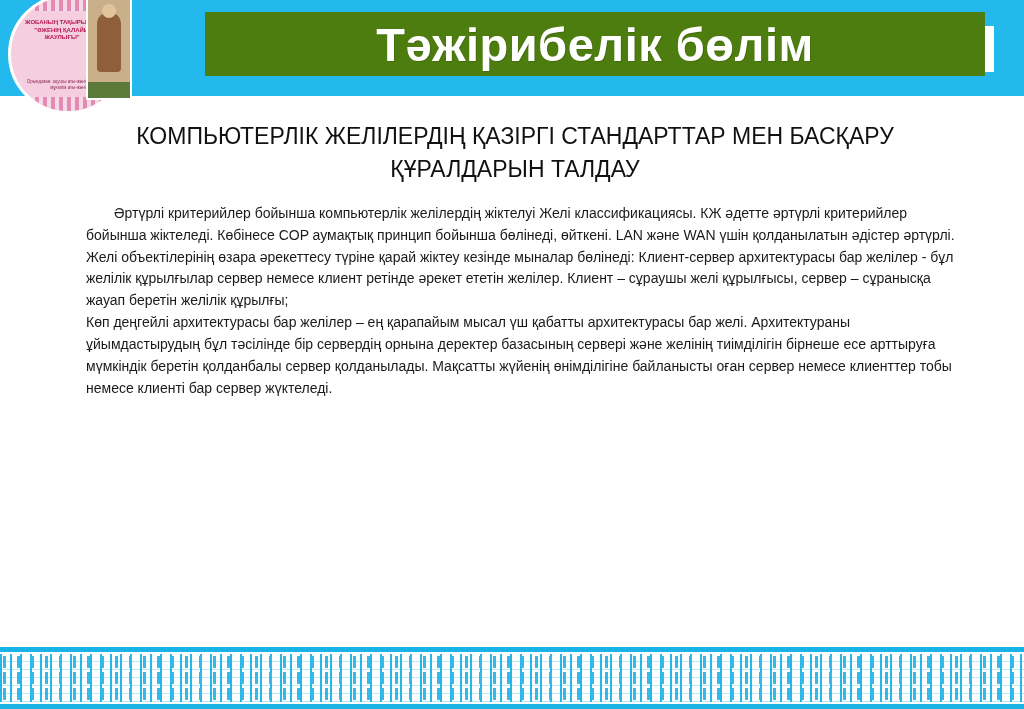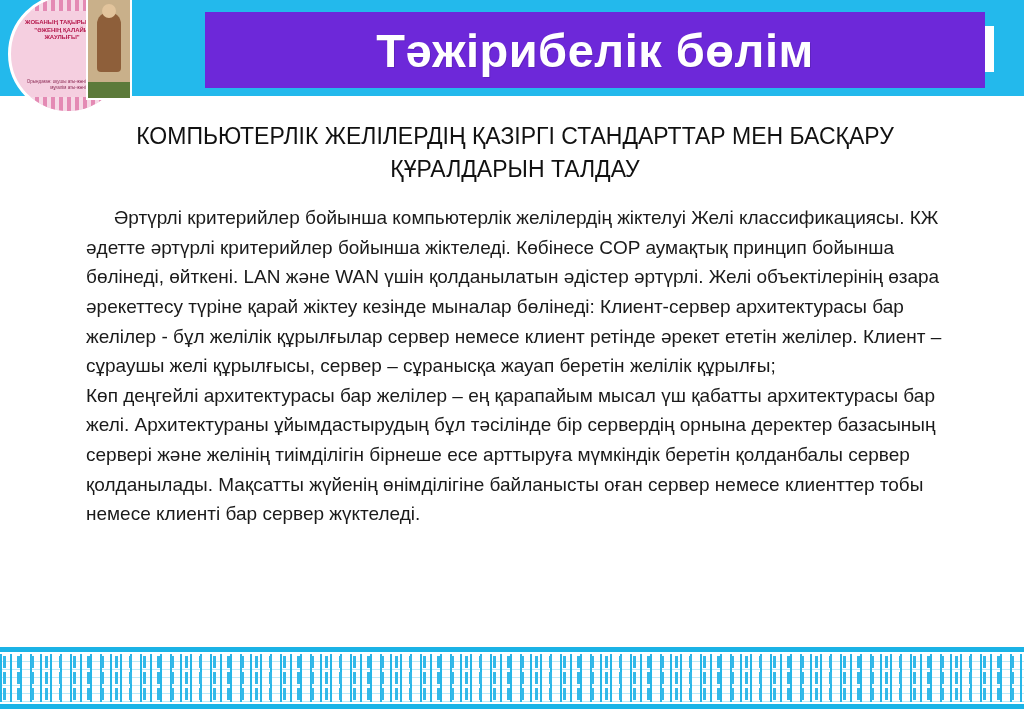--- a/index.html
+++ b/index.html
@@ -30,22 +30,22 @@
     left: 0;
     width: 1024px;
     height: 96px;
     background: linear-gradient(to bottom, #23b9ec 0%, #23b9ec 100%);
   }
   .title-plate {
     position: absolute;
     left: 205px;
     top: 12px;
     width: 780px;
-    height: 76px;
-    background: #6d28d9;
+    height: 64px;
+    background: #4d7c0f;
     display: flex;
     align-items: center;
     justify-content: center;
   }
   .title-text {
     color: #ffffff;
     font-size: 47px;
     font-weight: bold;
     letter-spacing: 0.5px;
     white-space: nowrap;
@@ -171,21 +171,21 @@
     text-align: center;
     font-size: 23px;
     color: #111111;
     line-height: 1.45;
   }
   .body-copy {
     position: absolute;
     left: 86px;
     top: 203px;
     width: 880px;
-    font-size: 19px;
+    font-size: 14px;
     color: #1a1a1a;
     line-height: 1.56;
     text-align: left;
   }
   .body-copy p {
     margin: 0;
   }
   .body-copy p.indent {
     text-indent: 28px;
   }

